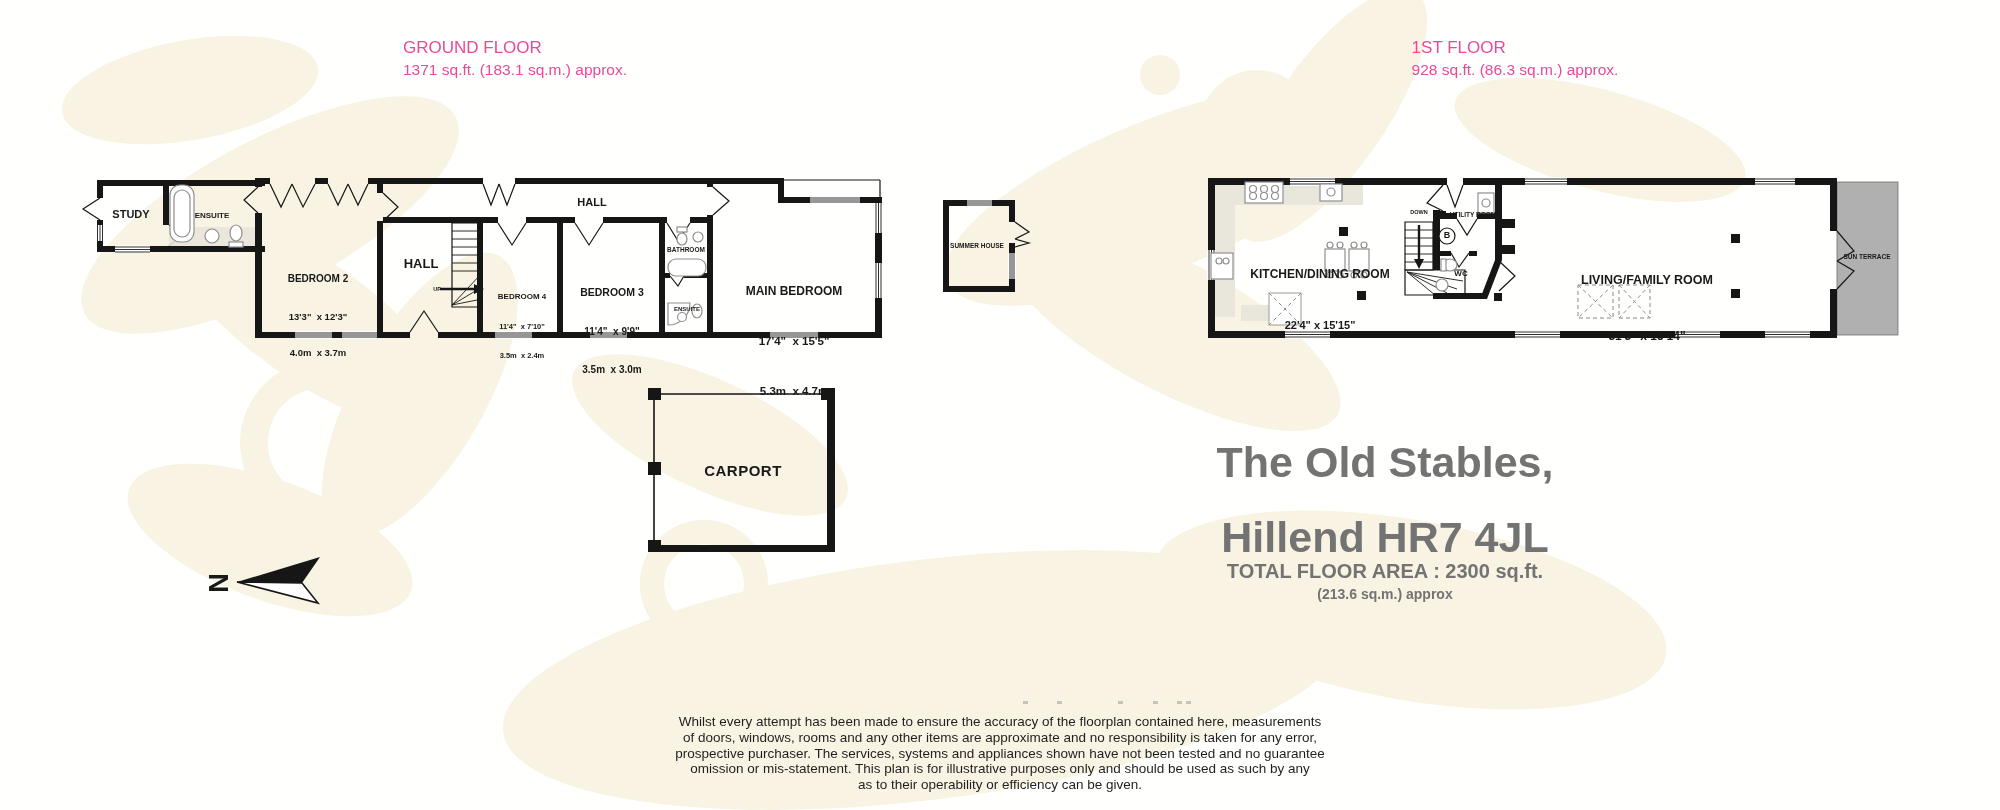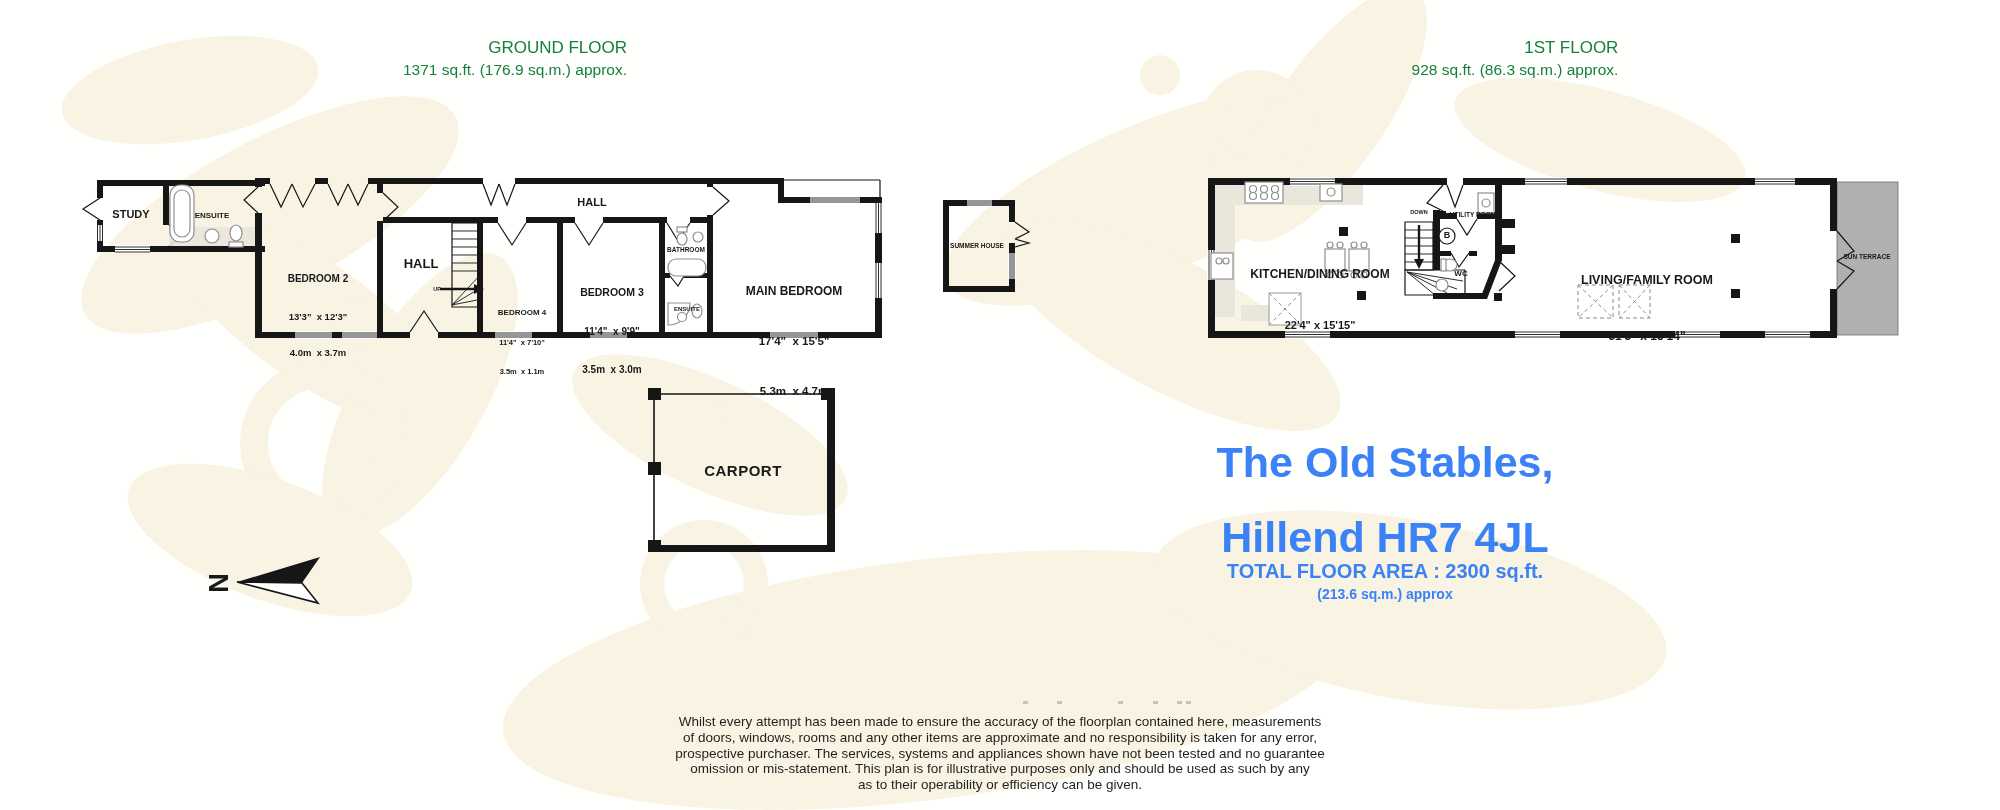--- a/index.html
+++ b/index.html
@@ -9,25 +9,25 @@
   .ring{position:absolute;border-radius:50%;border:26px solid #f8f3e3;z-index:0;}
   svg.plan{position:absolute;z-index:2;overflow:visible;}
   .wall{fill:#161616;}
   .thin{stroke:#161616;stroke-width:1.2;fill:none;}
   .winl{stroke:#161616;stroke-width:0.9;fill:none;}
   .fix{fill:#ffffff;stroke:#8f8f8f;stroke-width:1.2;}
   .soft{fill:#e9e6db;}
   .dash{stroke:#8f8f8f;stroke-width:1;fill:none;stroke-dasharray:4 3;}
   .lbl{position:absolute;z-index:3;transform:translateX(-50%);text-align:center;
        font-weight:700;color:#191919;white-space:pre;line-height:1.25;}
-  .ftitle{position:absolute;z-index:3;transform:translateX(-50%);text-align:right;color:#15803d;}
+  .ftitle{position:absolute;z-index:3;transform:translateX(-50%);text-align:left;color:#ec4899;}
   .ftitle .t1{font-size:17px;}
   .ftitle .t2{font-size:15.5px;margin-top:3px;}
   .addr{position:absolute;z-index:3;transform:translateX(-50%);text-align:center;
-        font-weight:700;color:#3b82f6;}
+        font-weight:700;color:#737373;}
   .disc{position:absolute;z-index:3;transform:translateX(-50%);text-align:center;
         font-size:13.5px;line-height:15.8px;color:#1f1f1f;width:820px;}
   .dot{position:absolute;z-index:1;background:#9a9a9a;opacity:.55;width:5px;height:2.5px;}
 </style>
 </head>
 <body>
 
 <div class="stage">
 
   <div class="petal" style="left:60px;top:140px;width:420px;height:150px;transform:rotate(-28deg);"></div>
@@ -44,21 +44,21 @@
   <div class="ring" style="left:1200px;top:70px;width:70px;height:70px;border-width:22px;"></div>
   <div class="petal" style="left:1140px;top:55px;width:40px;height:40px;"></div>
   <div class="petal" style="left:1450px;top:90px;width:300px;height:100px;transform:rotate(15deg);"></div>
   <div class="petal" style="left:500px;top:560px;width:850px;height:240px;transform:rotate(-7deg);"></div>
   <div class="petal" style="left:1150px;top:520px;width:520px;height:180px;transform:rotate(10deg);"></div>
   <div class="ring" style="left:640px;top:520px;width:80px;height:80px;border-width:24px;"></div>
   <div class="ring" style="left:700px;top:395px;width:20px;height:20px;border-width:8px;"></div>
 
   <div class="ftitle" style="left:515px;top:38px;">
     <div class="t1">GROUND FLOOR</div>
-    <div class="t2">1371 sq.ft. (176.9 sq.m.) approx.</div>
+    <div class="t2">1371 sq.ft. (183.1 sq.m.) approx.</div>
   </div>
   <div class="ftitle" style="left:1515px;top:38px;">
     <div class="t1">1ST FLOOR</div>
     <div class="t2">928 sq.ft. (86.3 sq.m.) approx.</div>
   </div>
 
   <svg class="plan" style="left:70px;top:165px;width:960px;height:190px;" viewBox="0 0 960 190">
 
     <rect class="wall" x="27" y="15" width="168" height="6"></rect>
     <rect class="wall" x="27" y="15" width="6" height="18"></rect>
@@ -307,24 +307,24 @@
   <div class="lbl" style="left:131px;top:208px;font-size:11px;">STUDY</div>
   <div class="lbl" style="left:212px;top:211px;font-size:8px;">ENSUITE</div>
   <div class="lbl" style="left:318px;top:248px;font-size:10px;">
     <div>BEDROOM 2</div>
     <div class="dim" style="font-size:9.5px;">13'3"  x 12'3"</div>
     <div class="dim" style="font-size:9.5px;">4.0m  x 3.7m</div>
   </div>
   <div class="lbl" style="left:592px;top:196px;font-size:11px;">HALL</div>
   <div class="lbl" style="left:421px;top:256px;font-size:13px;">HALL</div>
   <div class="lbl" style="left:437px;top:286px;font-size:5.5px;">UP</div>
-  <div class="lbl" style="left:522px;top:288px;font-size:8px;">
+  <div class="lbl" style="left:522px;top:272px;font-size:8px;">
     <div>BEDROOM 4</div>
     <div class="dim" style="font-size:7.5px;">11'4"  x 7'10"</div>
-    <div class="dim" style="font-size:7.5px;">3.5m  x 1.1m</div>
+    <div class="dim" style="font-size:7.5px;">3.5m  x 2.4m</div>
   </div>
   <div class="lbl" style="left:612px;top:260px;font-size:10.5px;">
     <div>BEDROOM 3</div>
     <div class="dim" style="font-size:10px;">11'4"  x 9'9"</div>
     <div class="dim" style="font-size:10px;">3.5m  x 3.0m</div>
   </div>
   <div class="lbl" style="left:686px;top:246px;font-size:6.5px;">BATHROOM</div>
   <div class="lbl" style="left:687px;top:306px;font-size:6px;">ENSUITE</div>
   <div class="lbl" style="left:794px;top:249px;font-size:12px;line-height:1.4;">
     <div>MAIN BEDROOM</div>

